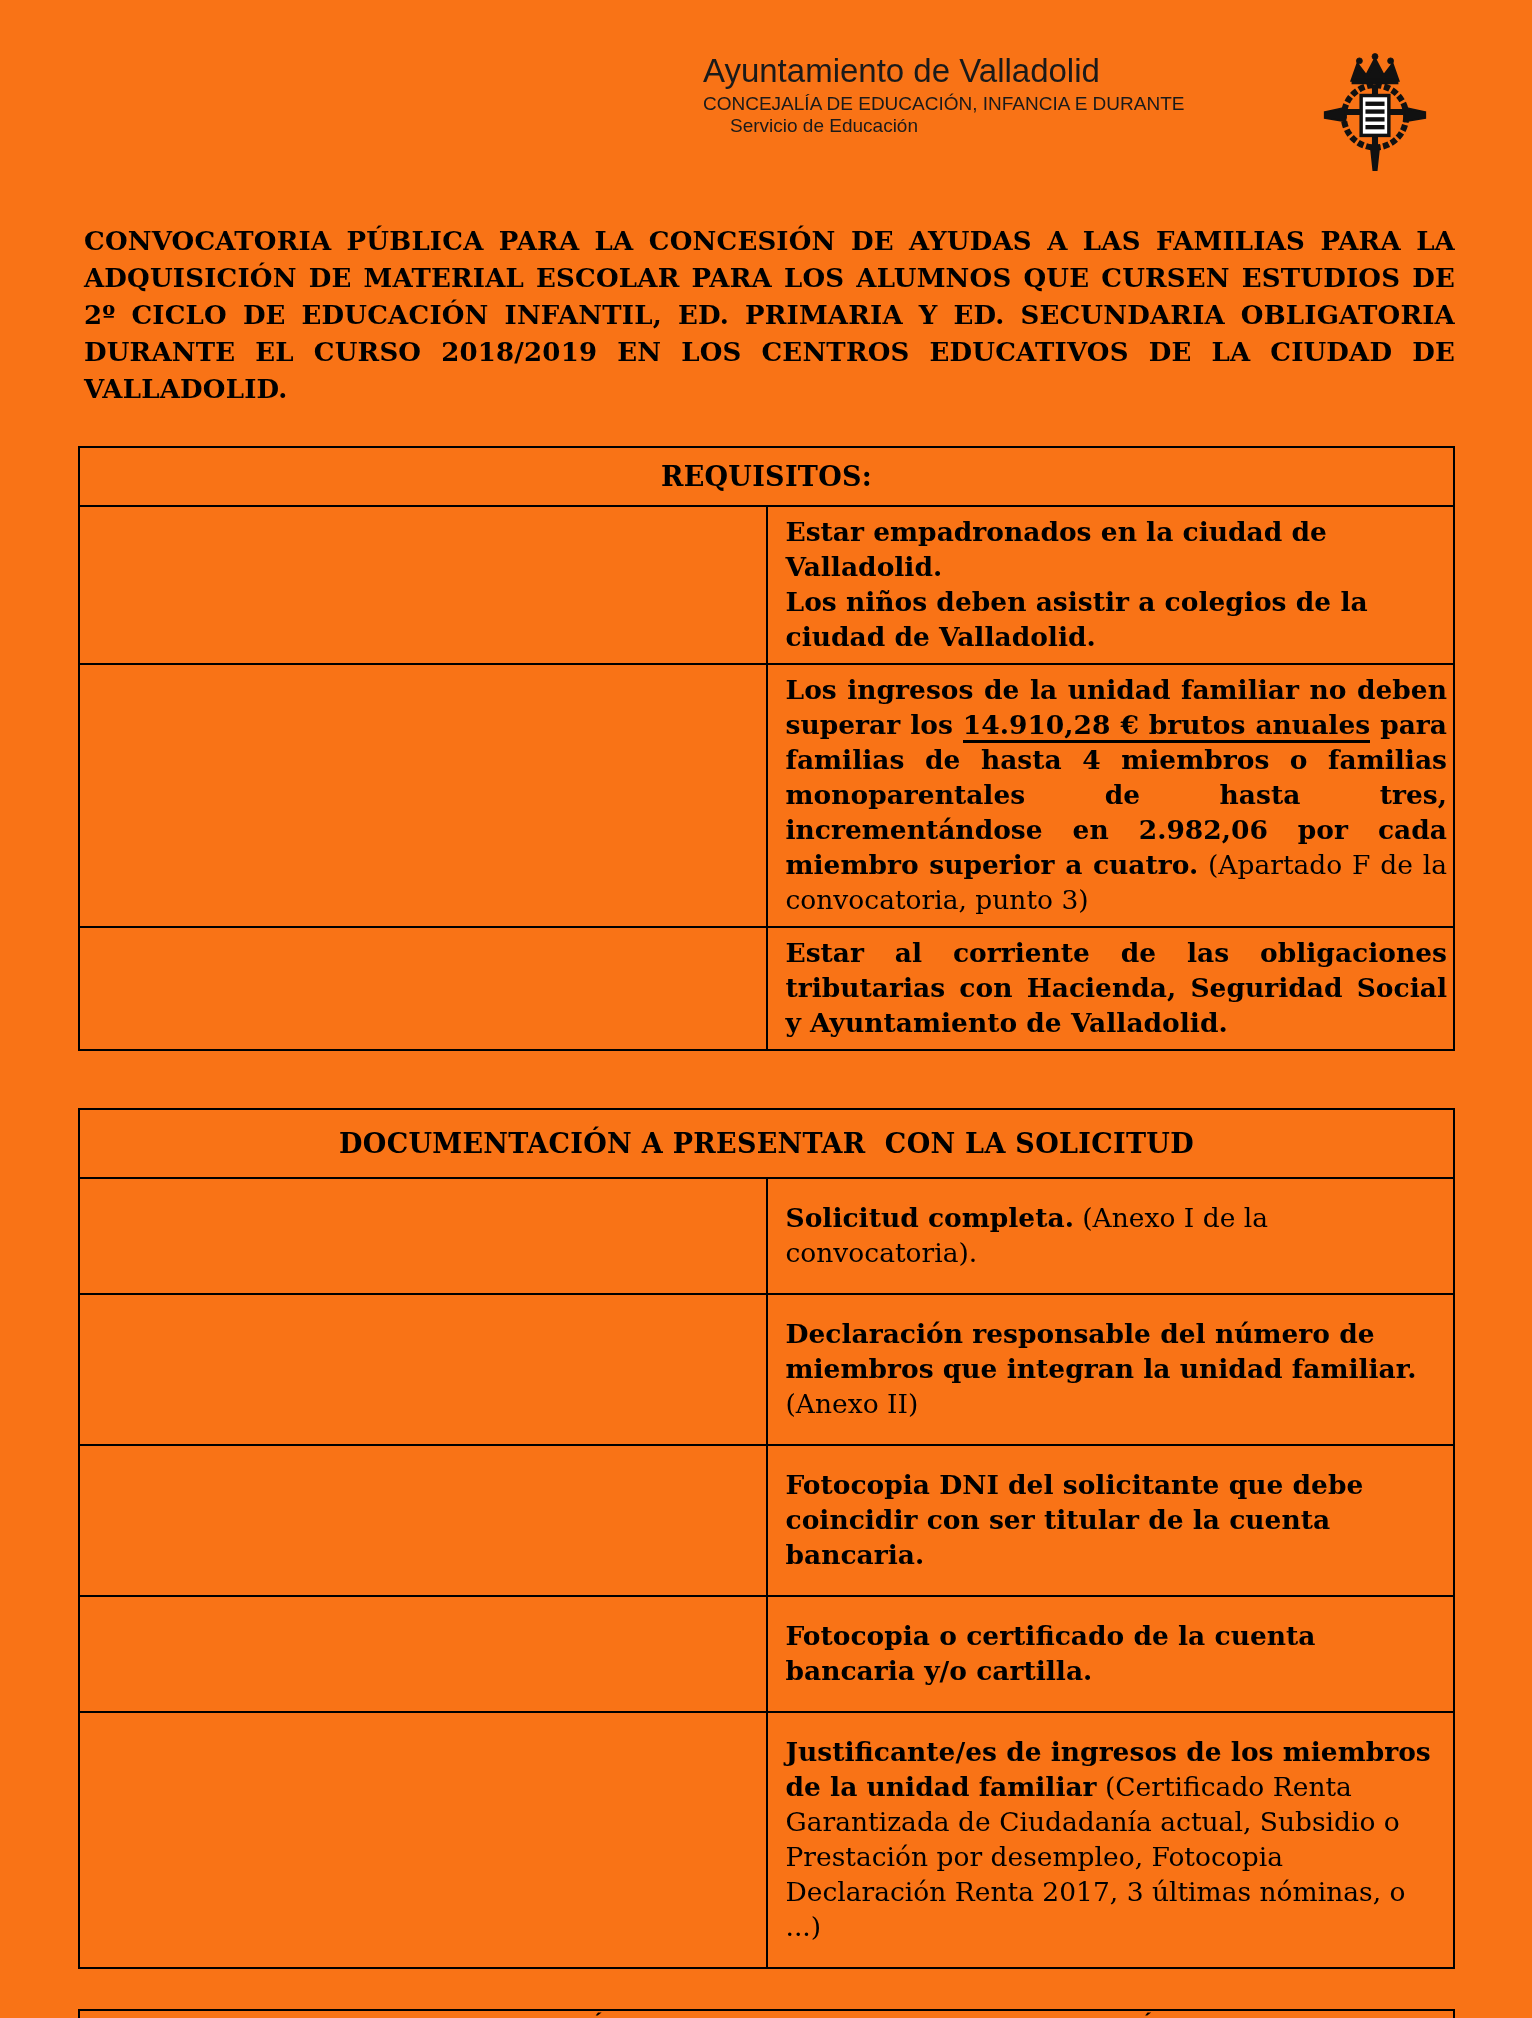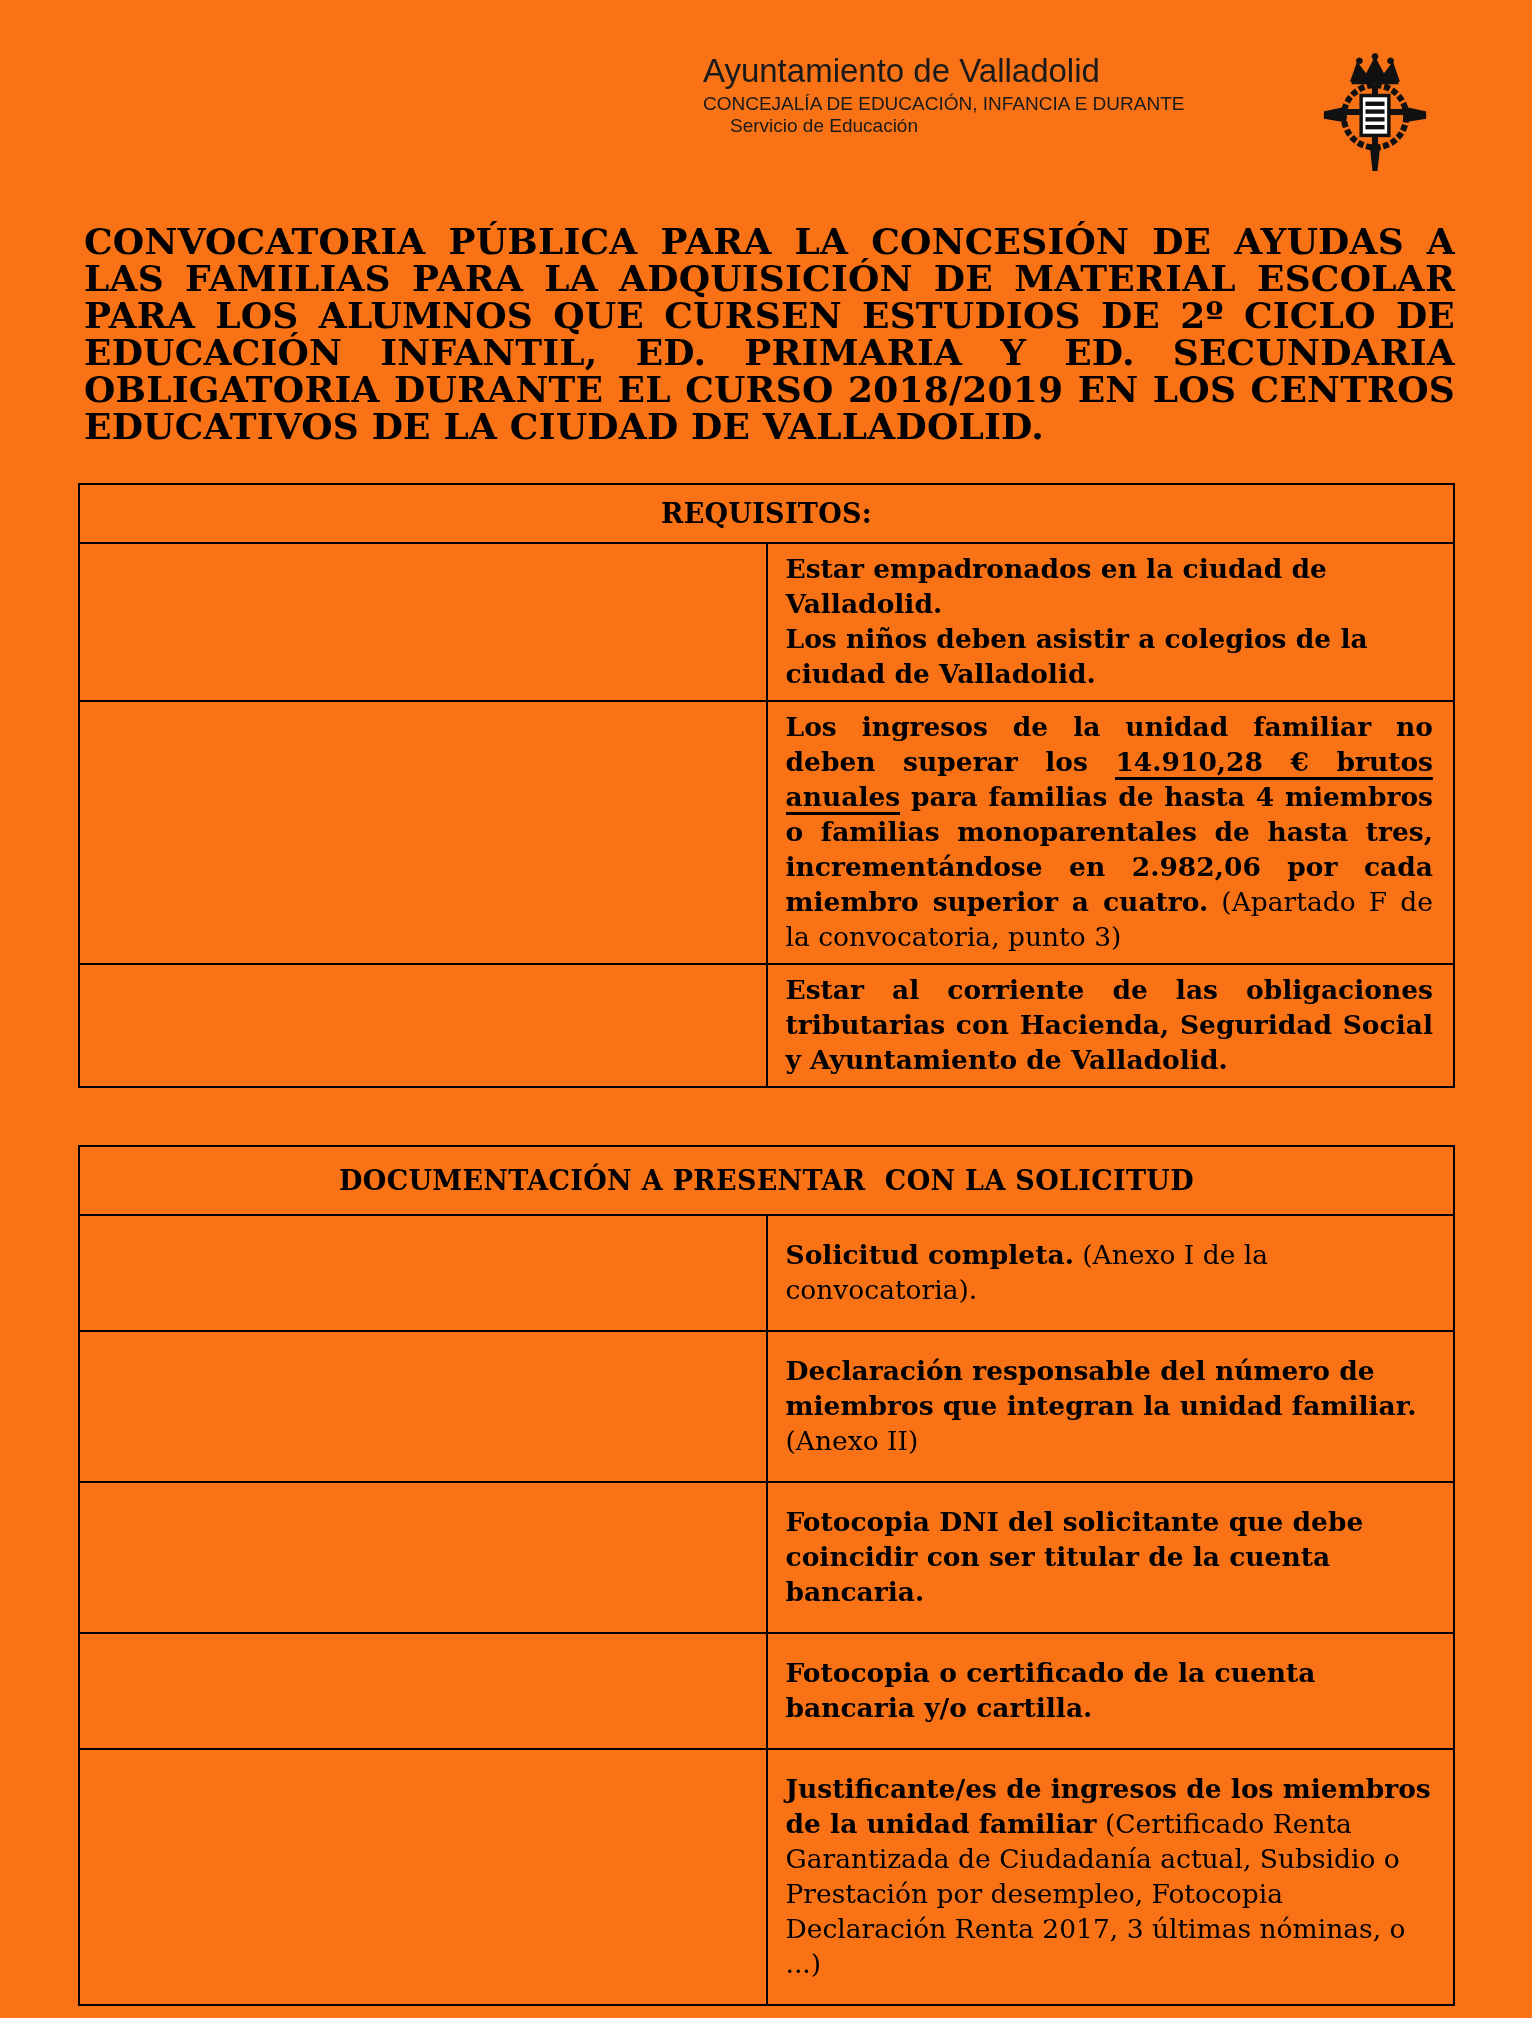--- a/index.html
+++ b/index.html
@@ -15,38 +15,38 @@
   
   .doc-header{display:flex;align-items:flex-start;min-height:135px;}
   .hdr-text{margin-left:625px;font-family:"Liberation Sans", sans-serif;line-height:1.18;}
   .hdr-org{font-size:33px;color:#1a1a1a;letter-spacing:0;}
   .hdr-dept{font-size:19px;margin-top:2px;color:#1a1a1a;}
   .hdr-svc{font-size:19px;color:#1a1a1a;margin-left:27px;}
   .hdr-logo{margin-left:auto;margin-right:28px;margin-top:-6px;width:104px;height:132px;flex:none;}
   
   .doc-title{
     margin:36px 0 0 6px;
-    font-size:36px;font-weight:bold;line-height:37px;
+    font-size:26px;font-weight:bold;line-height:37px;
     text-align:justify;letter-spacing:.2px;
   }
   
   table.grid{border-collapse:collapse;width:100%;table-layout:fixed;}
   table.grid, table.grid td, table.grid th{border:2px solid #000000;}
   td.chk{width:86px;}
   .thead{
     text-align:center;font-weight:bold;font-size:27px;letter-spacing:.3px;
   }
   .cell{font-size:26.5px;line-height:35px;padding:8px 18px;}
   .b{font-weight:bold;}
   .u{border-bottom:3px solid #000;}
   .pre{white-space:pre-wrap;}
   
   .t-req{margin-top:38px;}
   .t-req .thead{padding:13px 10px;}
-  .t-req .cell{padding:7px 20px 9px 18px;border-radius:28px;}
+  .t-req .cell{padding:7px 6px 9px 18px;border-radius:28px;}
   .just{text-align:justify;}
   
   .t-doc{margin-top:57px;}
   .t-doc .thead{padding:18px 10px;}
   .t-doc .cell{padding:21px 18px 23px 18px;}
   
   .t-just{margin-top:40px;border:2px solid #000;}
   .t-just .jhead{
     text-align:center;font-weight:bold;font-size:26.5px;
     padding:1px 4px 2px 4px;border-bottom:2px solid #000;

